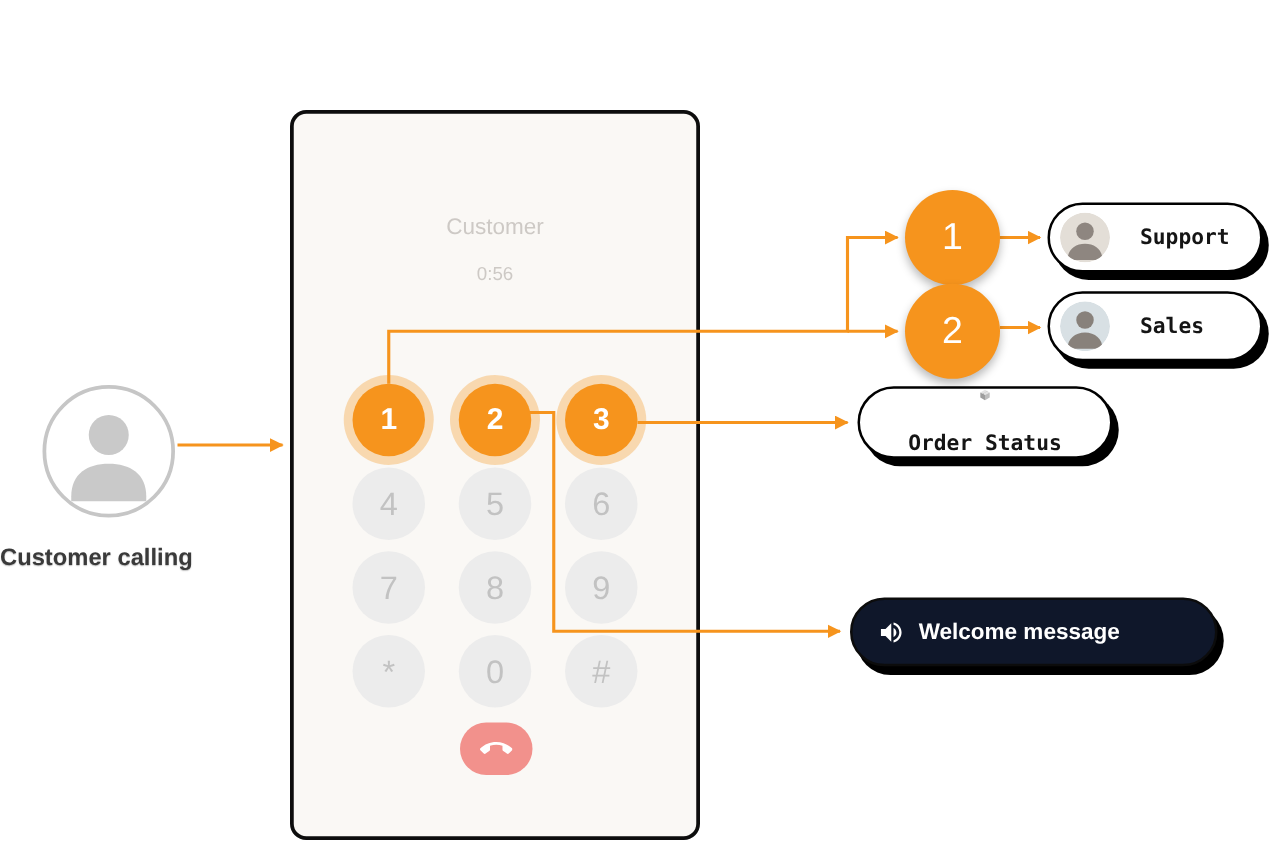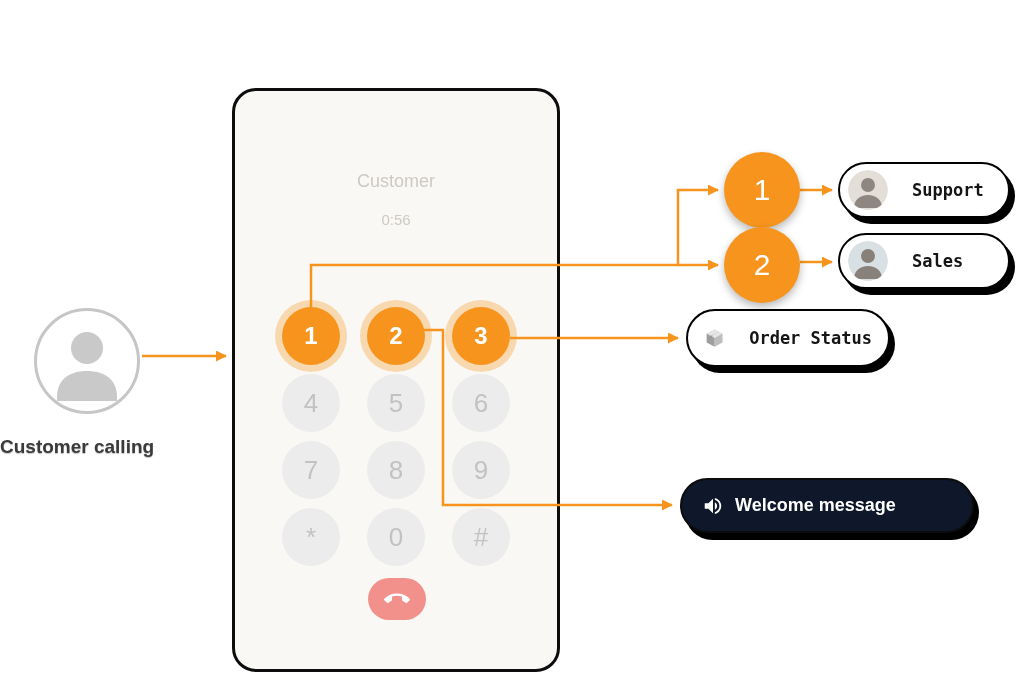--- a/index.html
+++ b/index.html
@@ -22,21 +22,21 @@
   }
   .caller-label {
     position:absolute; left:0px; top:436px; width:176px; text-align:left;
     font-size:19px; font-weight:700; color:#3a3a3a;
     text-shadow:0 1px 1px rgba(0,0,0,0.25);
   }
 
   
   .phone {
     position:absolute; left:232px; top:88px; width:328px; height:584px;
-    background:#FAF8F5; border:3px solid #0d0d0d; border-radius:24px;
+    background:#FAF8F5; border:3px solid #0d0d0d; border-radius:13px;
     box-sizing:border-box;
   }
   .contact-name {
     position:absolute; left:0; top:80px; width:100%; text-align:center;
     font-size:18px; color:#CDC9C5;
   }
   .call-timer {
     position:absolute; left:0; top:120px; width:100%; text-align:center;
     font-size:15px; color:#CDC9C5;
   }
@@ -74,21 +74,21 @@
 
   
   .pill {
     position:absolute; height:56px; background:#ffffff;
     border:2.5px solid #000; border-radius:30px; box-sizing:border-box;
     display:flex; align-items:center; gap:24px;
     box-shadow:5px 6px 0 #000; padding:0 16px 0 8px;
   }
   .pill-support { left:838px; top:162px; width:172px; }
   .pill-sales   { left:838px; top:233px; width:172px; }
-  .pill-order   { left:686px; top:309px; width:204px; height:58px; padding-left:16px; }
+  .pill-order   { left:686px; top:309px; width:204px; height:58px; padding-left:16px;flex-direction:column; }
   .pill-label {
     font-family:"DejaVu Sans Mono", monospace; font-weight:700;
     font-size:17px; color:#151515; white-space:nowrap;
   }
   .avatar {
     width:40px; height:40px; border-radius:50%; overflow:hidden; flex:none;
   }
 
   .pill-welcome {
     position:absolute; left:680px; top:478px; width:294px; height:55px;

